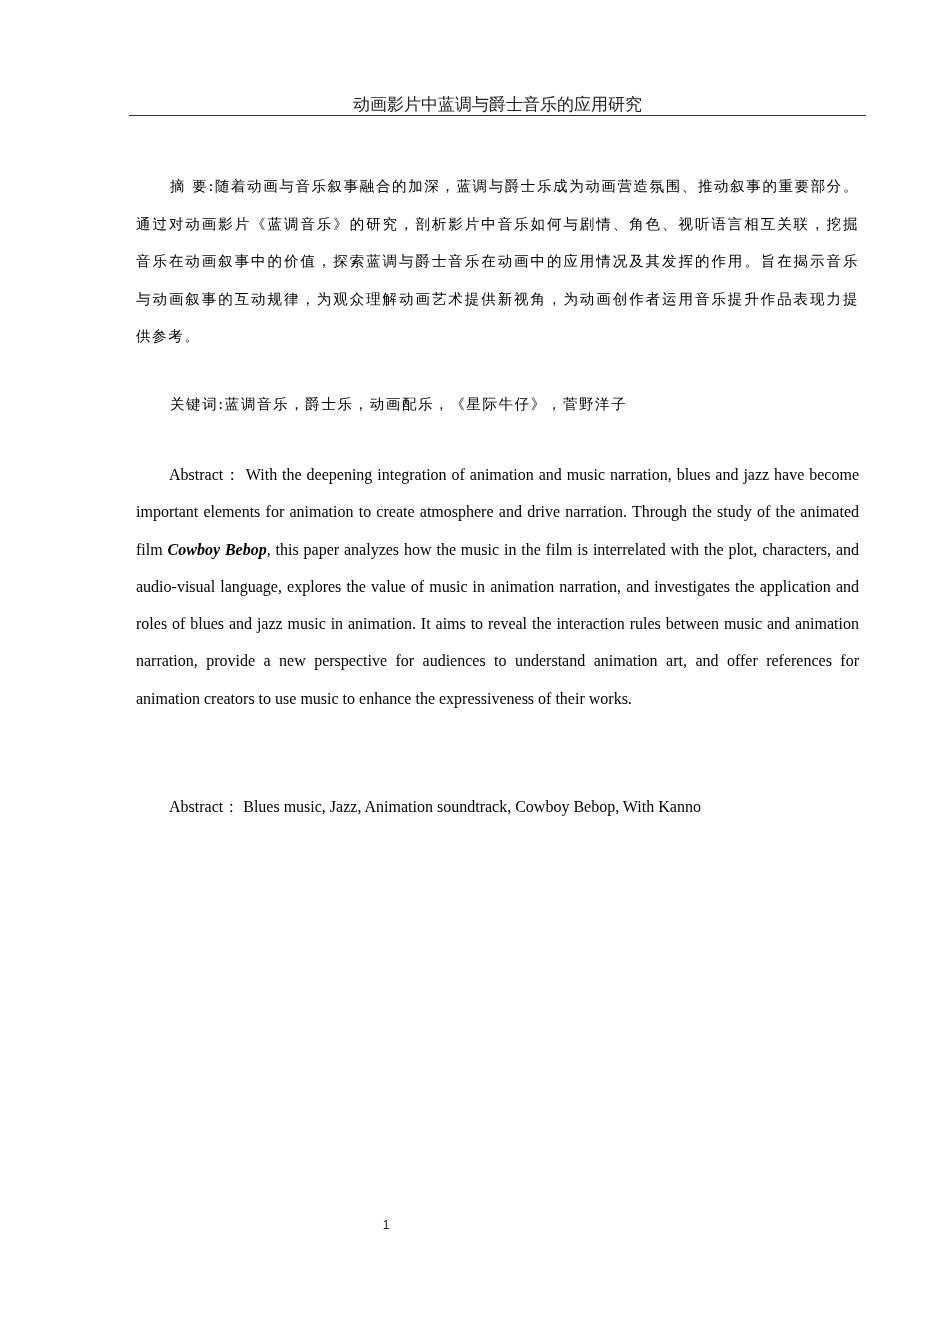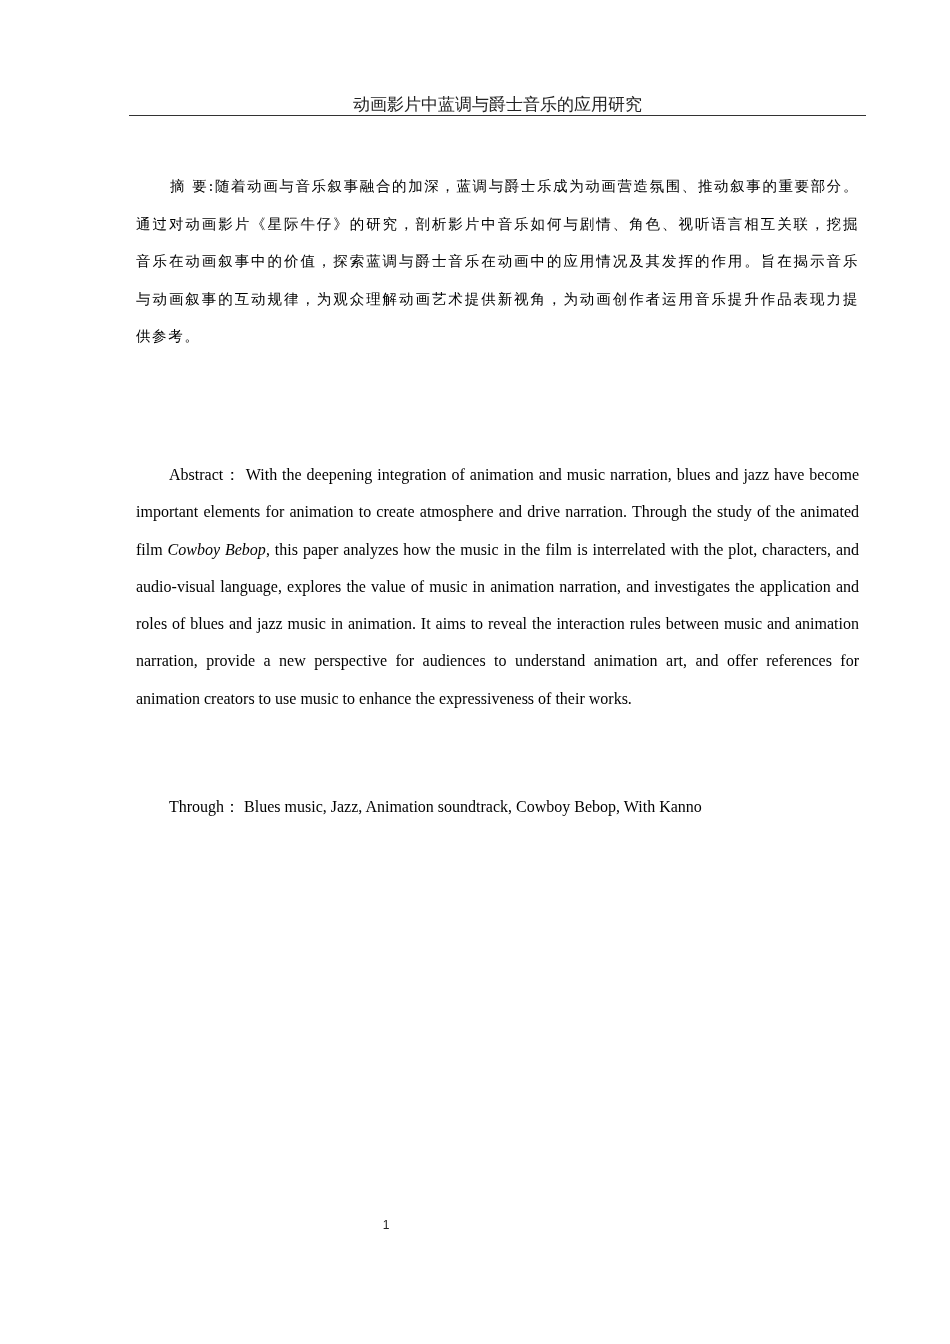--- a/index.html
+++ b/index.html
@@ -19,38 +19,39 @@
   .zh-abstract { top: 168px; text-indent: 34px; }
   .zh-keywords { top: 386px; text-indent: 34px; }
   .label-bold { font-weight: normal; }
   .en {
     position: absolute; left: 136px; width: 723px;
     font-family: "Liberation Serif", serif; font-size: 16px; line-height: 37.3px;
     text-align: justify; text-align-last: left;
   }
   .en-abstract { top: 456px; text-indent: 33px; }
   .en-keywords { top: 788px; text-indent: 33px; }
-  .ital { font-style: italic; }
+  .ital { font-style: italic; font-weight: bold; }
   .page-number {
     position: absolute; left: 376px; top: 1218px; width: 20px; text-align: center;
     font-family: "Liberation Sans", sans-serif; font-size: 12px; color: #222;
   }
 </style>
 </head>
 <body>
 
 <div class="page">
 
   <div class="header">
     <span>动画影片中蓝调与爵士音乐的应用研究</span>
   </div>
   <div class="header-rule"></div>
 
-  <div class="zh zh-abstract"><span class="label-bold">摘 要:</span><span>随着动画与音乐叙事融合的加深，蓝调与爵士乐成为动画营造氛围、推动叙事的重要部分。通过对动画影片《星际牛仔》的研究，剖析影片中音乐如何与剧情、角色、视听语言相互关联，挖掘音乐在动画叙事中的价值，探索蓝调与爵士音乐在动画中的应用情况及其发挥的作用。旨在揭示音乐与动画叙事的互动规律，为观众理解动画艺术提供新视角，为动画创作者运用音乐提升作品表现力提供参考。</span></div>
+  <div class="zh zh-abstract"><span class="label-bold">摘 要:</span><span>随着动画与音乐叙事融合的加深，蓝调与爵士乐成为动画营造氛围、推动叙事的重要部分。通过对动画影片《蓝调音乐》的研究，剖析影片中音乐如何与剧情、角色、视听语言相互关联，挖掘音乐在动画叙事中的价值，探索蓝调与爵士音乐在动画中的应用情况及其发挥的作用。旨在揭示音乐与动画叙事的互动规律，为观众理解动画艺术提供新视角，为动画创作者运用音乐提升作品表现力提供参考。</span></div>
 
+  <div class="zh zh-keywords"><span class="label-bold">关键词:</span><span>蓝调音乐，爵士乐，动画配乐，《星际牛仔》，菅野洋子</span></div>
 
   <div class="en en-abstract"><span class="label-bold">Abstract：</span> <span>With the deepening integration of animation and music narration, blues and jazz have become important elements for animation to create atmosphere and drive narration. Through the study of the animated film </span><span class="ital">Cowboy Bebop</span><span>, this paper analyzes how the music in the film is interrelated with the plot, characters, and audio-visual language, explores the value of music in animation narration, and investigates the application and roles of blues and jazz music in animation. It aims to reveal the interaction rules between music and animation narration, provide a new perspective for audiences to understand animation art, and offer references for animation creators to use music to enhance the expressiveness of their works.</span></div>
 
-  <div class="en en-keywords"><span class="label-bold">Through</span><span>：</span> <span>Blues music, Jazz, Animation soundtrack, Cowboy Bebop, With Kanno</span></div>
+  <div class="en en-keywords"><span class="label-bold">Abstract</span><span>：</span> <span>Blues music, Jazz, Animation soundtrack, Cowboy Bebop, With Kanno</span></div>
 
   <div class="page-number">1</div>
 
 </div>
 
 </body></html>

